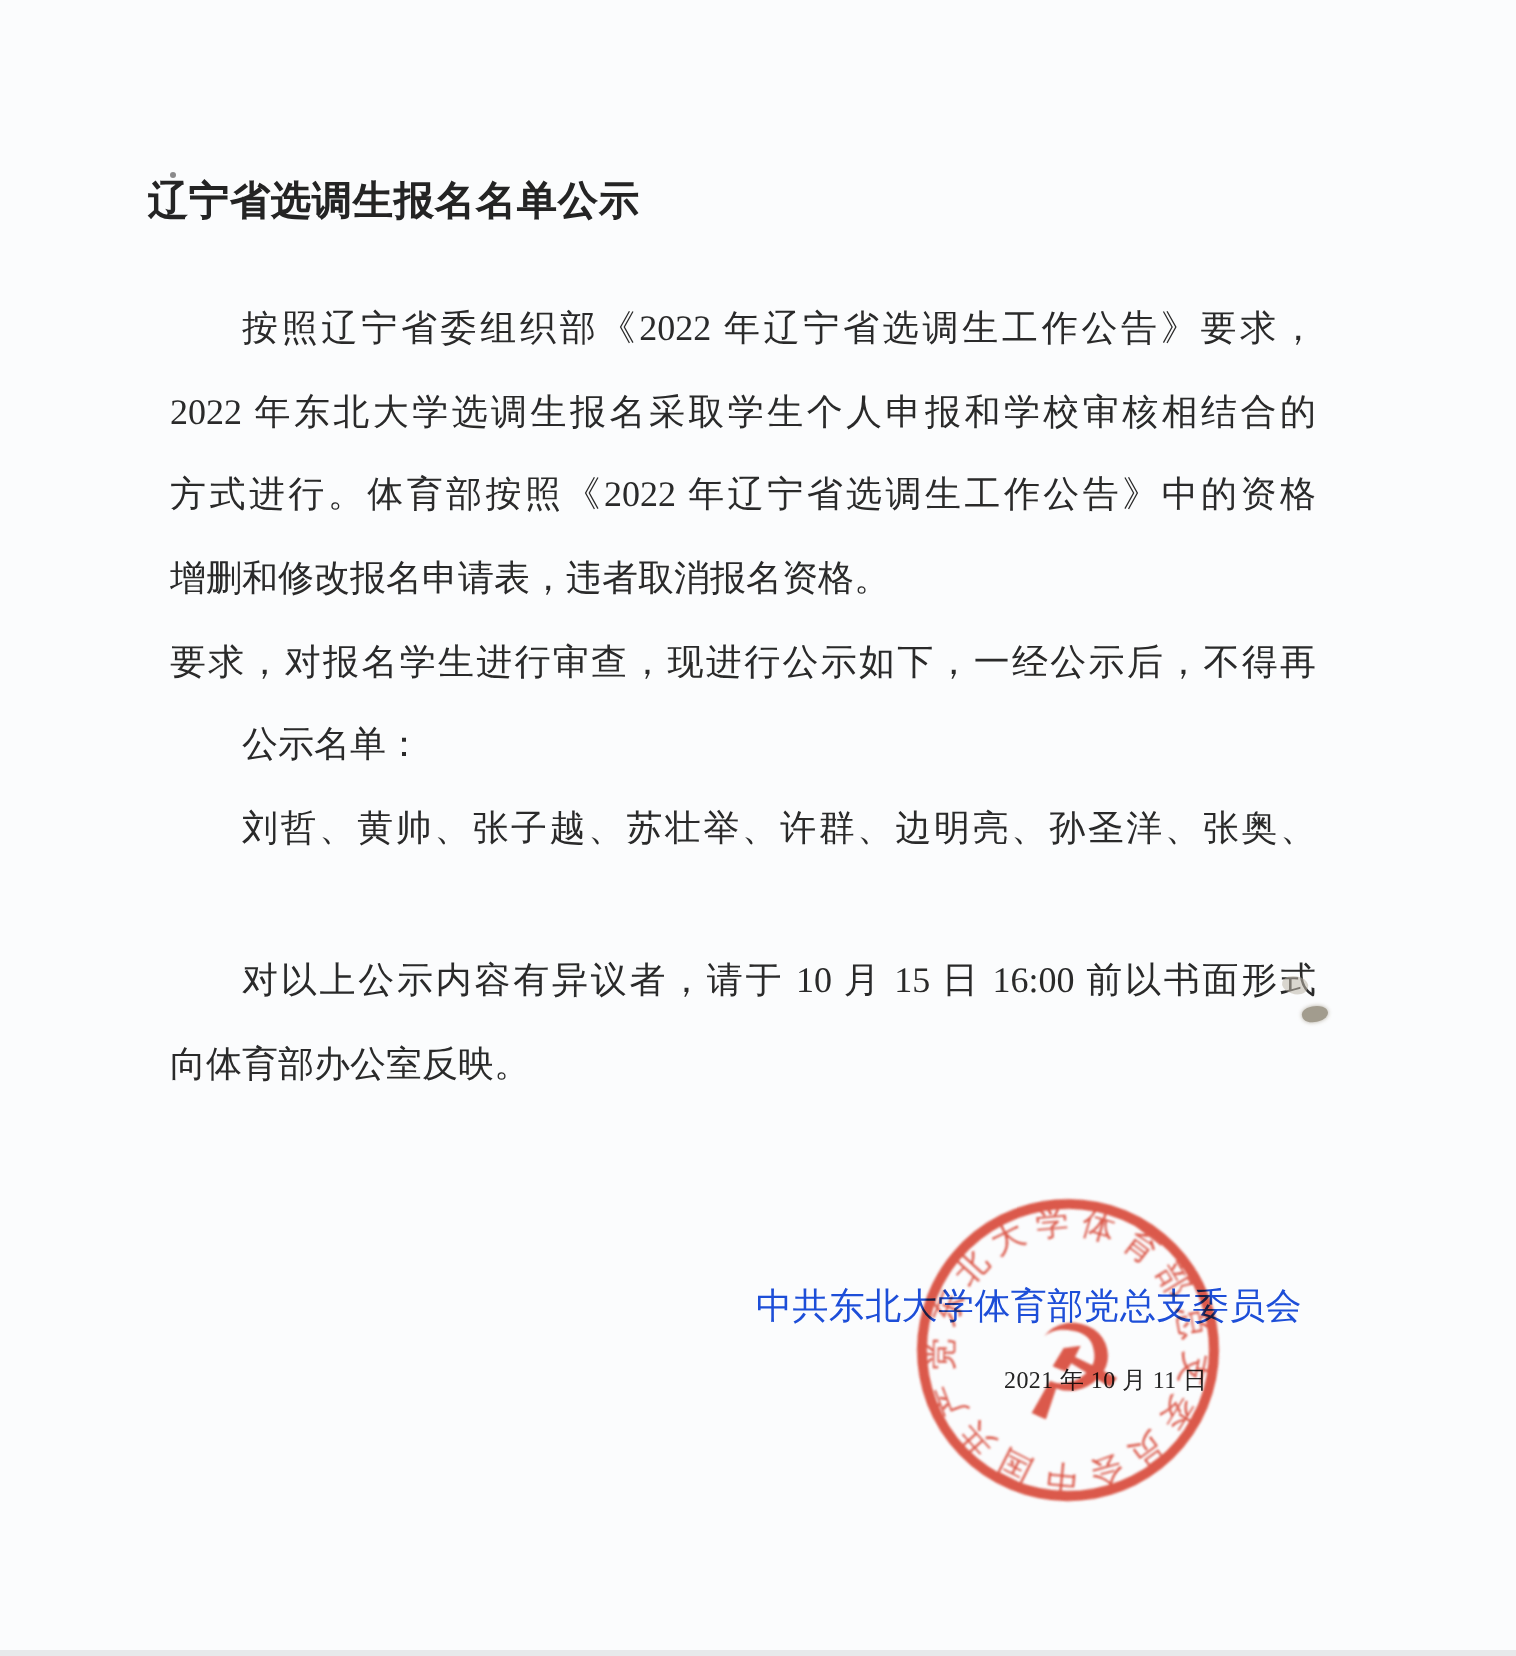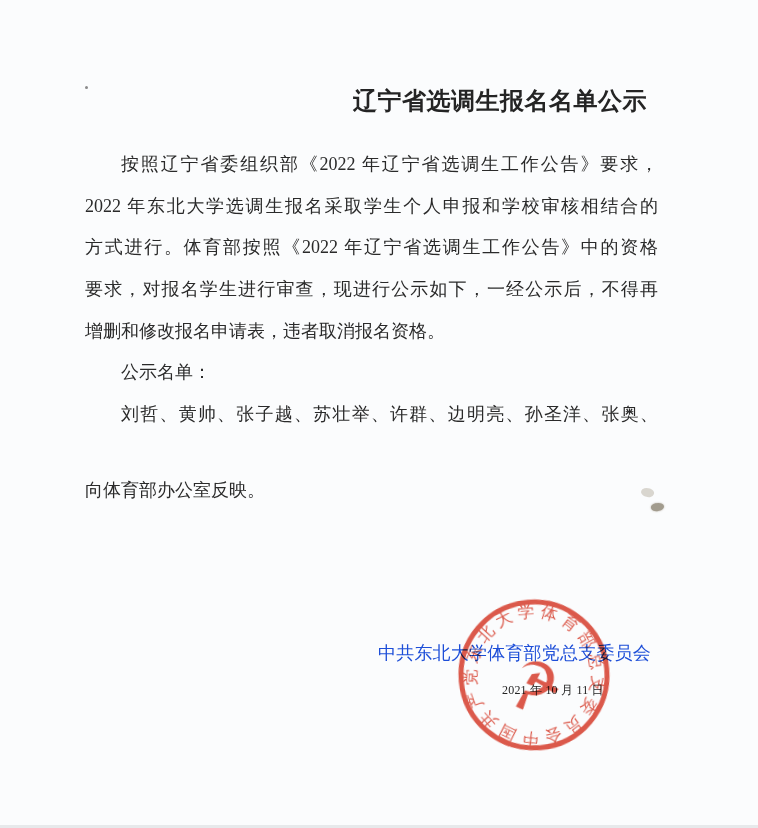--- a/index.html
+++ b/index.html
@@ -15,22 +15,22 @@
     background: #fbfcfd;
     overflow: hidden;
     color: #282828;
   }
   
   .doc-title {
     position: absolute;
     top: 88px;
     left: 74px;
     width: 573px;
-    text-align: right;
-    font-size: 24px;
+    text-align: left;
+    font-size: 20px;
     font-weight: bold;
     letter-spacing: 0.5px;
     line-height: 26px;
     color: #242424;
   }
   
   .doc-body {
     position: absolute;
     top: 144px;
     left: 85px;
@@ -140,25 +140,26 @@
 <body>
 
 <div class="sheet">
 
   <div class="doc-title">辽宁省选调生报名名单公示</div>
 
   <div class="doc-body">
     <div class="ln ind jst">按照辽宁省委组织部《2022 年辽宁省选调生工作公告》要求，</div>
     <div class="ln jst">2022 年东北大学选调生报名采取学生个人申报和学校审核相结合的</div>
     <div class="ln jst">方式进行。体育部按照《2022 年辽宁省选调生工作公告》中的资格</div>
+    <div class="ln">增删和修改报名申请表，违者取消报名资格。</div>
     <div class="ln jst">要求，对报名学生进行审查，现进行公示如下，一经公示后，不得再</div>
-    <div class="ln">增删和修改报名申请表，违者取消报名资格。</div>
     <div class="ln ind">公示名单：</div>
     <div class="ln ind jst">刘哲、黄帅、张子越、苏壮举、许群、边明亮、孙圣洋、张奥、</div>
     <div class="gap"></div>
+    <div class="ln ind jst">对以上公示内容有异议者，请于 10 月 15 日 16:00 前以书面形式</div>
     <div class="ln">向体育部办公室反映。</div>
   </div>
 
   <div class="signature-line">中共东北大学体育部党总支委员会</div>
   <div class="date-line">2021 年 10 月 11 日</div>
 
   <svg class="seal" viewBox="0 0 170 170" xmlns="http://www.w3.org/2000/svg">
     <defs>
       <path id="ringPath" d="M 85,143 A 58,58 0 1,1 85,27 A 58,58 0 1,1 85,143" fill="none"></path>
     </defs>

